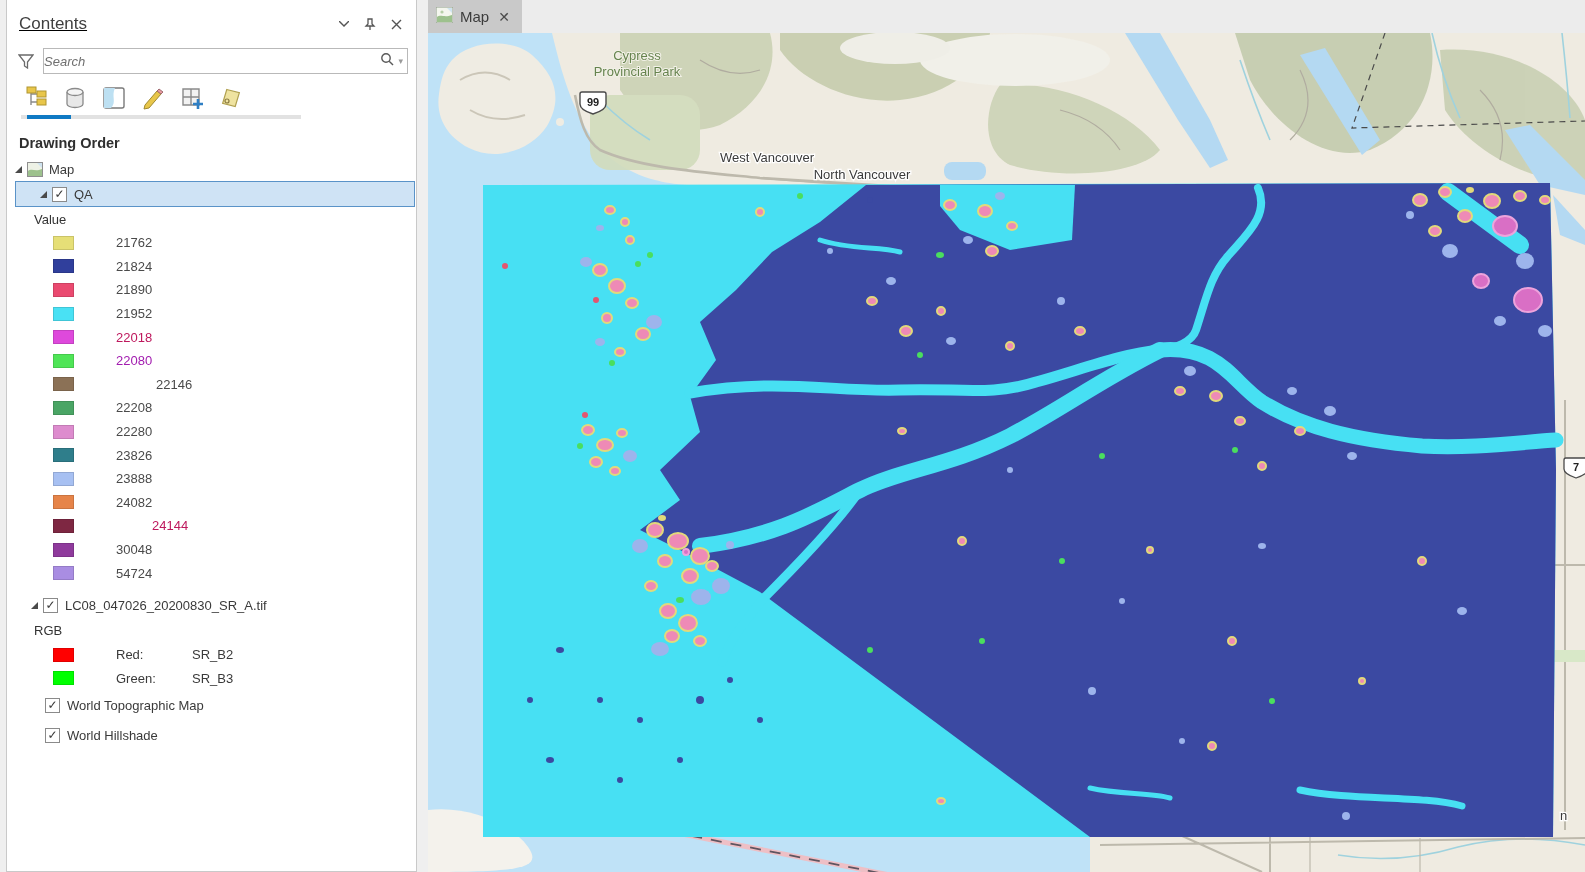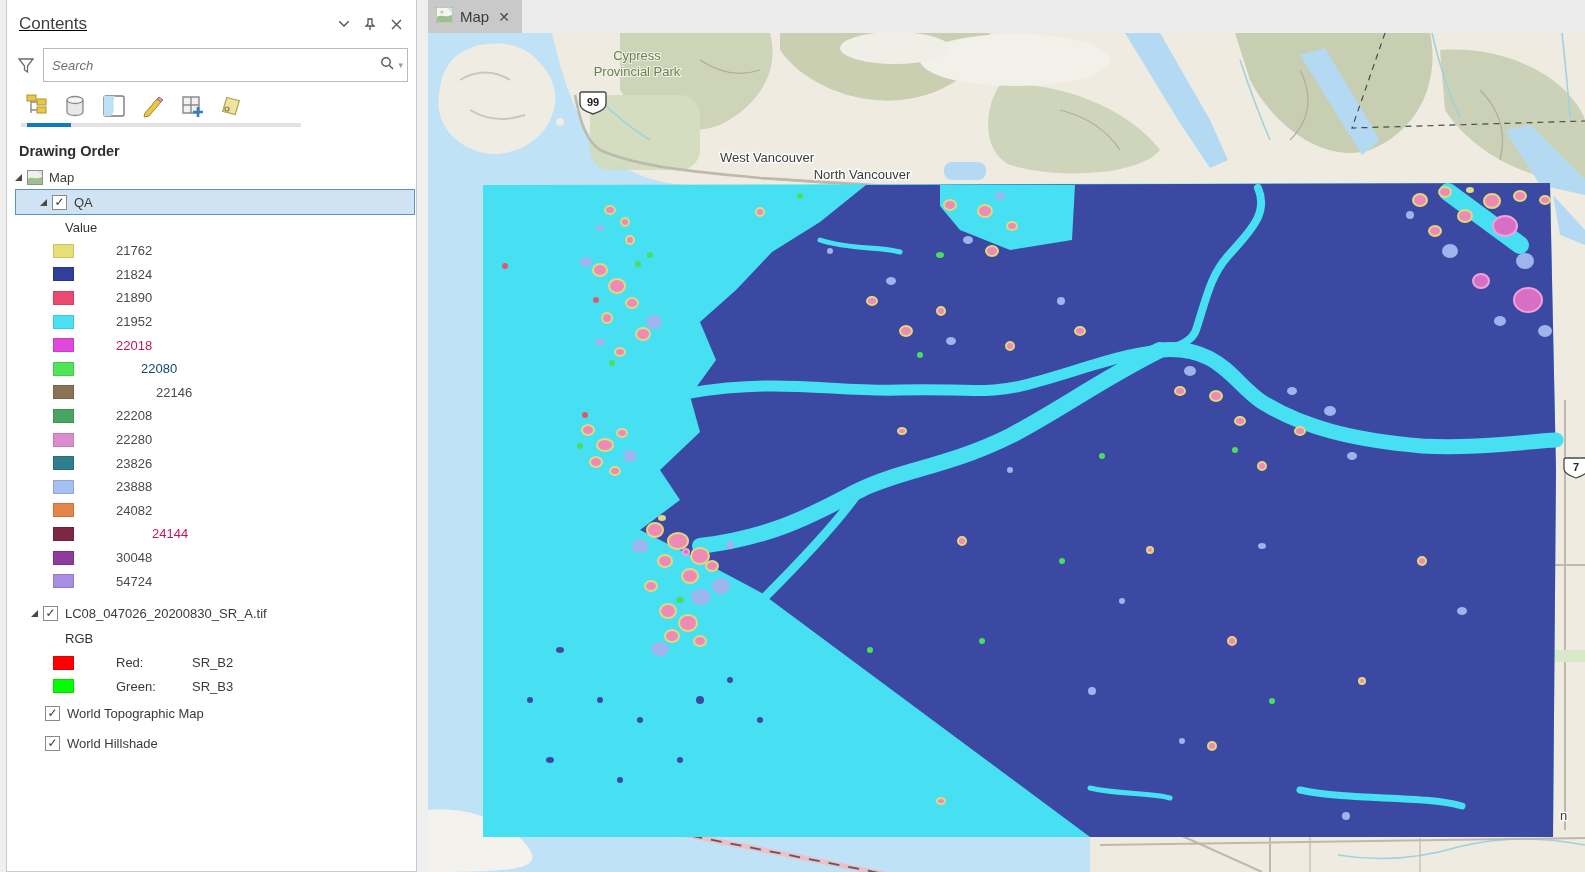--- a/index.html
+++ b/index.html
@@ -8,43 +8,43 @@
 
   
   #panel { position:absolute; left:6px; top:0; width:411px; height:872px;
            background:#ffffff; border:1px solid #c9c9c9; border-top:none; }
   .panel-header { display:flex; align-items:center; padding:14px 10px 4px 12px;text-decoration:underline; }
   .panel-title { font-size:17px; color:#3f3f3f; flex:1; }
   .hdr-btn { width:20px; height:20px; display:flex; align-items:center; justify-content:center;
              color:#555; margin-left:6px; cursor:pointer; }
   .search-row { display:flex; align-items:center; margin:10px 8px 0 8px; }
   .funnel { width:22px; display:flex; justify-content:center; }
-  .search-box { flex:1; height:34px; border:1px solid #b9b9b9; background:#fff;
-                display:flex; align-items:center; margin-left:6px; padding:0 4px 0 8px; }
+  .search-box { flex:1; height:26px; border:1px solid #b9b9b9; background:#fff;
+                display:flex; align-items:center; margin-left:6px; padding:0 4px 0 0; }
   .search-box input { flex:1; border:none; outline:none; font-size:13px; font-style:italic;
                       color:#444; font-family:"Liberation Sans",sans-serif; background:transparent; }
   .search-box input::placeholder { color:#6f6f6f; font-style:italic; }
   .mini-chevron { color:#9a9a9a; font-size:9px; margin-left:4px; }
   .toolbar { display:flex; align-items:flex-end; gap:9px; margin:10px 0 0 14px; }
   .tool { width:30px; height:28px; display:flex; align-items:center; justify-content:center; cursor:pointer; }
   .tab-underline { position:relative; height:4px; margin:3px 8px 0 14px; background:#e2e2e2; width:280px; }
   .tab-underline .active { position:absolute; left:6px; top:0; width:44px; height:4px; background:#0f7ac4; }
 
   .section-heading { font-size:14.5px; font-weight:bold; color:#2f2f2f; margin:16px 0 6px 12px; }
 
   .tree { font-size:13px; color:#3a3a3a; }
   .trow { display:flex; align-items:center; height:24px; position:relative; cursor:pointer; }
   .tri { width:10px; height:10px; display:flex; align-items:center; justify-content:center; }
   .cbox { width:15px; height:15px; border:1px solid #8a8a8a; background:#fff; font-size:12px;
           line-height:13px; text-align:center; color:#3a3a3a; margin-right:7px; flex:none; }
   .layericon { width:16px; height:15px; border:1px solid #8f8f8f; margin:0 6px 0 4px; flex:none; }
   .qa-row { height:26px; background:#cfe3f5; border:1px solid #5a93c8; margin-right:1px; }
   .legend-row { display:flex; align-items:center; height:23.6px; padding-left:46px; cursor:pointer;gap:30px; }
   .swatch { width:21px; height:14px; margin-right:12px; flex:none; border:1px solid rgba(0,0,0,0.12); }
-  .field-heading { font-size:13px; color:#333; padding-left:58px; height:24px; display:flex; align-items:center;text-align:right; }
+  .field-heading { font-size:13px; color:#333; padding-left:27px; height:24px; display:flex; align-items:center;text-align:right; }
   .band-label { display:inline-block; min-width:46px; }
 
   
   #mapview { position:absolute; left:428px; top:0; width:1157px; height:872px; }
   .tabstrip { height:33px; background:#ececec; display:flex; }
   .maptab { display:flex; align-items:center; gap:7px; background:#c9c9c9; padding:0 12px 0 8px;
             font-size:15px; color:#3c3c3c; cursor:pointer; }
   .tabclose { color:#4a4a4a; font-size:14px; margin-left:2px; cursor:pointer; }
   #canvas { position:absolute; left:0; top:33px; width:1157px; height:839px; }
   svg text { font-family:"Liberation Sans",sans-serif; }
@@ -183,21 +183,21 @@
         <div class="legend-row">
           <span class="swatch" style="background: rgb(73, 225, 244);"></span>
           <span style="color: rgb(74, 74, 74);">21952</span>
         </div>
         <div class="legend-row">
           <span class="swatch" style="background: rgb(222, 73, 220);"></span>
           <span style="color: #be185d;">22018</span>
         </div>
         <div class="legend-row">
           <span class="swatch" style="background: rgb(79, 229, 87);"></span>
-          <span style="color: #0c4a6e; margin-left: 25px;">22080</span>
+          <span style="color: #a21caf;">22080</span>
         </div>
         <div class="legend-row">
           <span class="swatch" style="background: rgb(139, 113, 86);"></span>
           <span style="color: rgb(74, 74, 74); margin-left: 40px;">22146</span>
         </div>
         <div class="legend-row">
           <span class="swatch" style="background: rgb(74, 165, 101);"></span>
           <span style="color: rgb(74, 74, 74);">22208</span>
         </div>
         <div class="legend-row">

